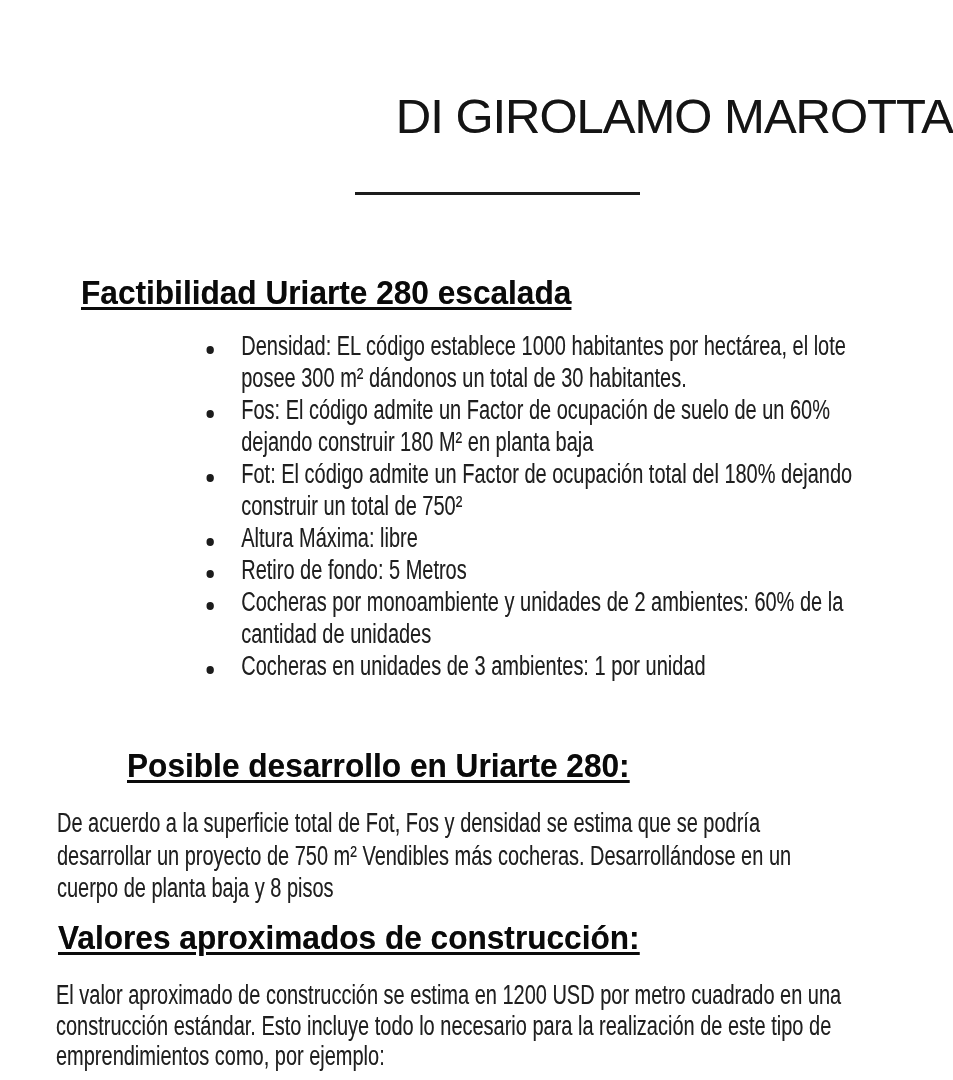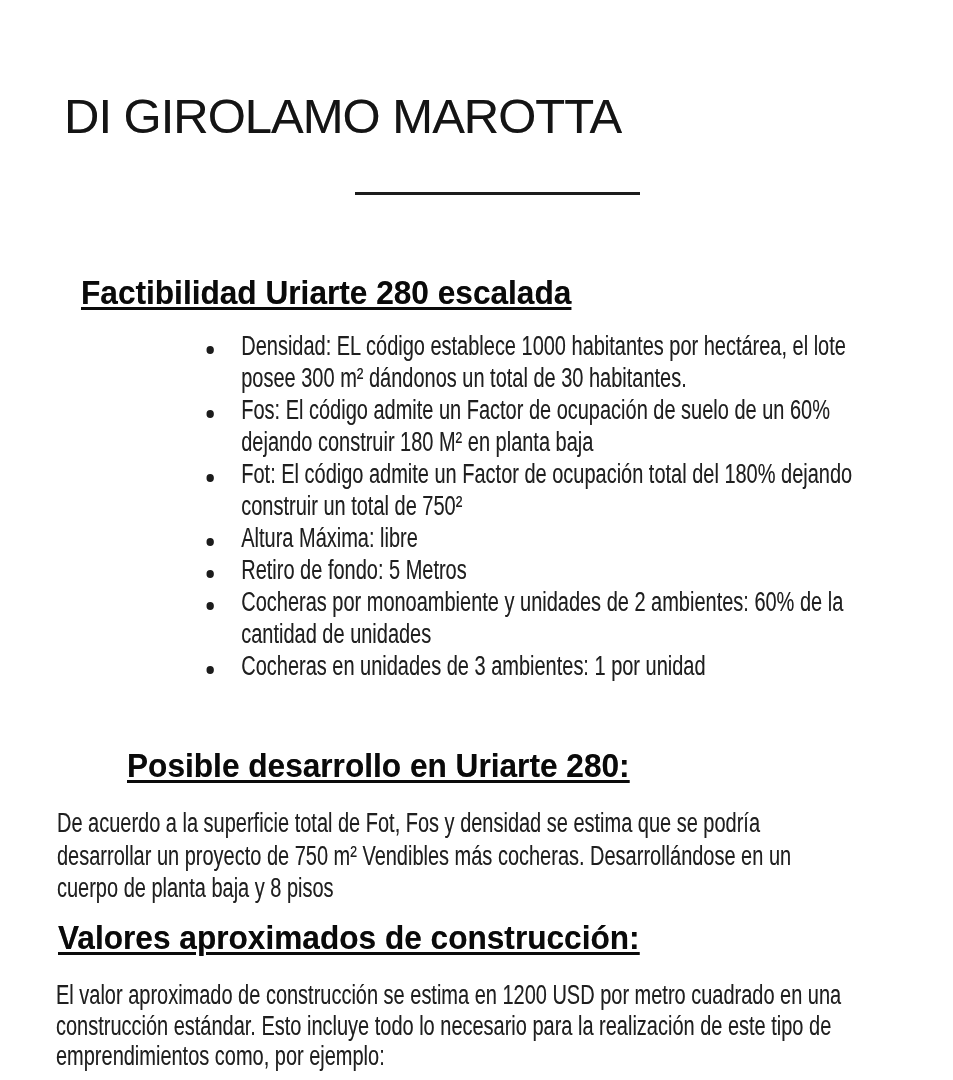--- a/index.html
+++ b/index.html
@@ -13,21 +13,21 @@
     position: relative;
     width: 953px; height: 1080px;
     background: #ffffff;
   }
   
   .doc-title {
     position: absolute;
     left: 0; right: 0; top: 88px;
     padding-left: 64px;          
     margin: 0;
-    text-align: left;
+    text-align: right;
     font-size: 49px;
     font-weight: 400;
     letter-spacing: -1px;
     line-height: 56px;
     color: #141414;
     white-space: nowrap;
     text-shadow: 0 0 0.5px rgba(20,20,20,0.4);
   }
   .title-divider {
     position: absolute;

